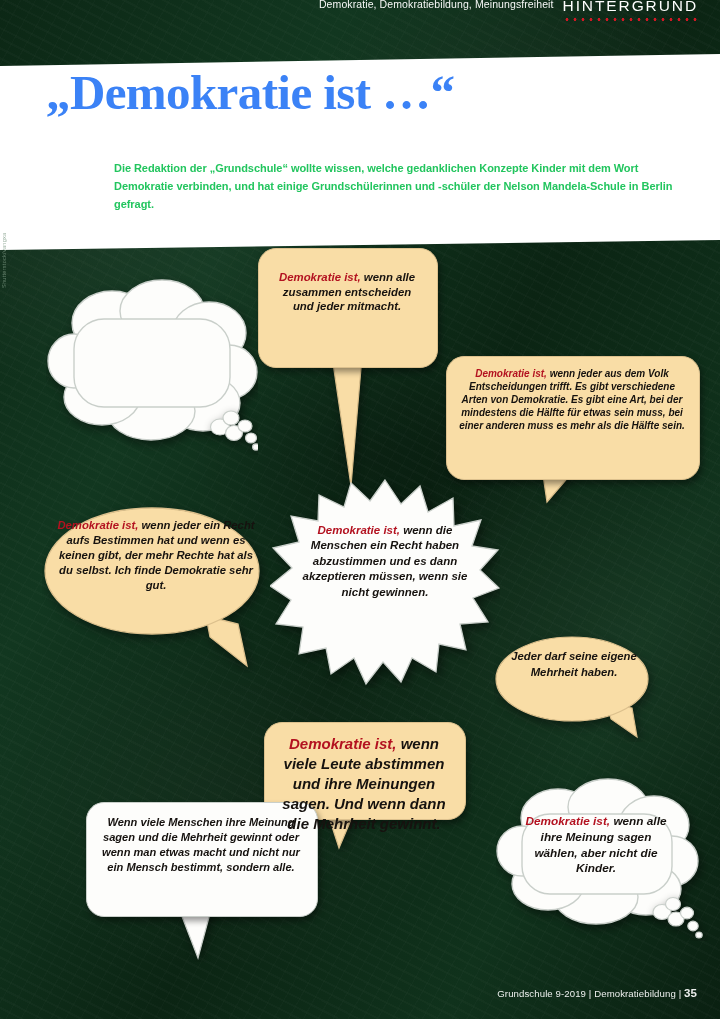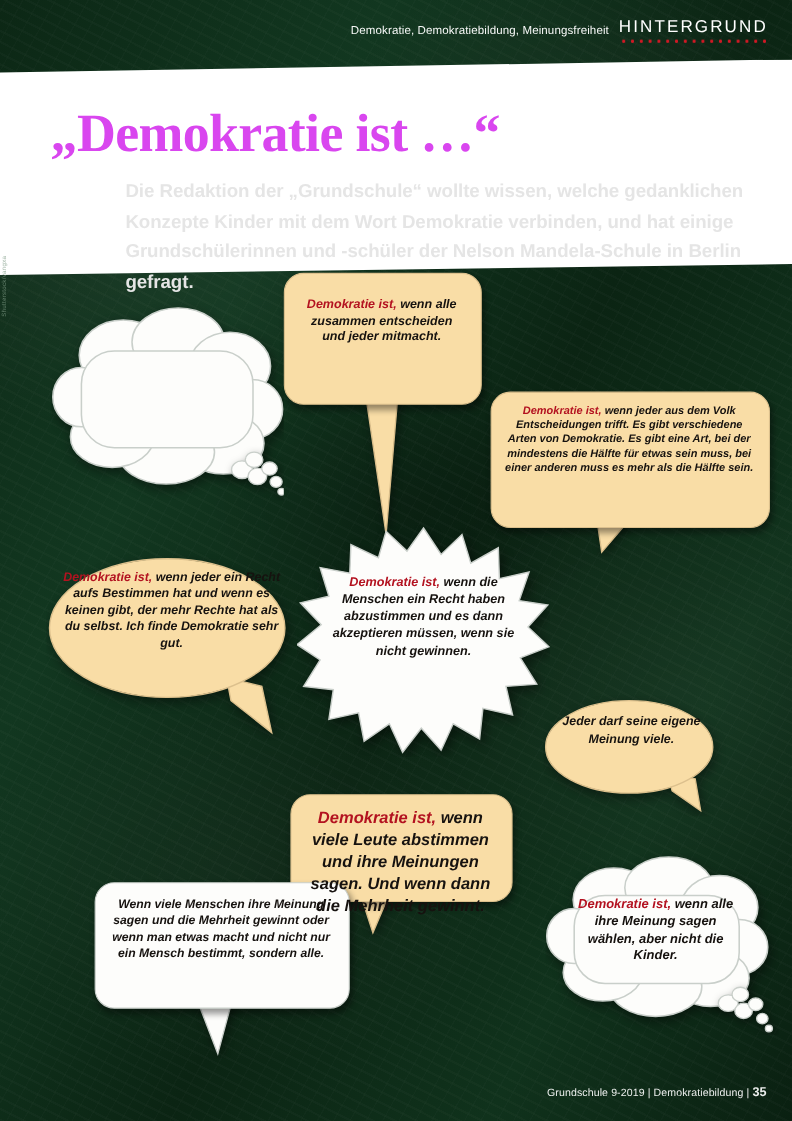--- a/index.html
+++ b/index.html
@@ -26,21 +26,21 @@
     background:
       repeating-linear-gradient(27deg, rgba(255,255,255,.018) 0 2px, rgba(255,255,255,0) 2px 9px),
       repeating-linear-gradient(-61deg, rgba(255,255,255,.014) 0 1px, rgba(255,255,255,0) 1px 13px),
       repeating-linear-gradient(96deg, rgba(0,0,0,.05) 0 3px, rgba(0,0,0,0) 3px 17px);
     mix-blend-mode:screen;opacity:.85;
   }
 
   
   .header{
     position:absolute;left:0;top:0;width:720px;height:60px;z-index:6;
-    display:flex;align-items:center;justify-content:flex-end;
+    display:flex;align-items:flex-start;justify-content:flex-end;
   }
   .kicker{
     color:#ffffff;font-size:10.5px;letter-spacing:.1px;
     margin-right:9px;white-space:nowrap;opacity:.96;
     transform:translateY(-2px);
   }
   .hintergrund-wrap{margin-right:22px;transform:translateY(-2px);}
   .hintergrund{
     color:#ffffff;font-size:15.5px;font-weight:normal;letter-spacing:1.9px;
     line-height:1;
@@ -51,29 +51,29 @@
     background-size:8px 3px;background-repeat:repeat-x;
   }
 
   
   .white-band{
     position:absolute;left:0;top:54px;width:720px;height:196px;z-index:5;
     background:#ffffff;
     clip-path:polygon(0 12px, 720px 0px, 720px 186px, 0 196px);
   }
   .title{
-    position:absolute;left:46px;top:96px;z-index:7;
-    color:#d946ef;
+    position:absolute;left:46px;top:68px;z-index:7;
+    color:#3b82f6;
     font-family:"Liberation Serif", serif;
     font-size:49px;font-weight:bold;letter-spacing:-.6px;line-height:1;
     white-space:nowrap;
   }
   .intro{
     position:absolute;left:114px;top:160px;width:574px;z-index:7;
-    color:#e5e5e5;font-size:17px;font-weight:bold;line-height:1.62;
+    color:#22c55e;font-size:11px;font-weight:bold;line-height:1.62;
     letter-spacing:-.05px;
   }
 
   
   .credit{
     position:absolute;left:1px;top:288px;z-index:6;
     color:#7f9b86;font-size:5.6px;letter-spacing:.25px;
     transform:rotate(-90deg);transform-origin:left top;
     white-space:nowrap;opacity:.75;
   }
@@ -202,21 +202,21 @@
 
   <div class="bubble" style="left:494px;top:632px;width:166px;height:110px;">
     <svg class="shadow-svg" viewBox="0 0 166 110">
       <g style="filter:drop-shadow(2px 4px 5px rgba(0,0,0,.42))">
         <path d="M113 72 L138 76 L143 105 L117 87 Z" fill="#f9dda6" stroke="#dcc08d" stroke-width="1.2"></path>
         <ellipse cx="78" cy="47" rx="76" ry="42" fill="#f9dda6" stroke="#dcc08d" stroke-width="1.2"></ellipse>
       </g>
     </svg>
     <div class="btxt" style="position:absolute;left:10px;top:17px;width:140px;font-size:11.3px;line-height:1.38;">
       <span class="lead"></span>
-      <span>Jeder darf seine eigene Meinung viele.</span>
+      <span>Jeder darf seine eigene Mehrheit haben.</span>
     </div>
   </div>
 
   <div class="bubble" style="left:264px;top:722px;width:200px;height:130px;">
     <svg class="shadow-svg" viewBox="0 0 200 130">
       <path d="M62 86 L92 86 L75 126 Z" fill="#f9dda6" stroke="#d9bd8a" stroke-width="1.2" style="filter:drop-shadow(2px 3px 4px rgba(0,0,0,.40))"></path>
     </svg>
     <div class="rr cream" style="left:0;top:0;width:200px;height:96px;border:1.3px solid #dcc08d;"></div>
     <div class="btxt" style="position:absolute;left:0;top:12px;width:200px;padding:0 13px;box-sizing:border-box;font-size:15px;line-height:1.33;">
       <span class="lead">Demokratie ist, </span>

